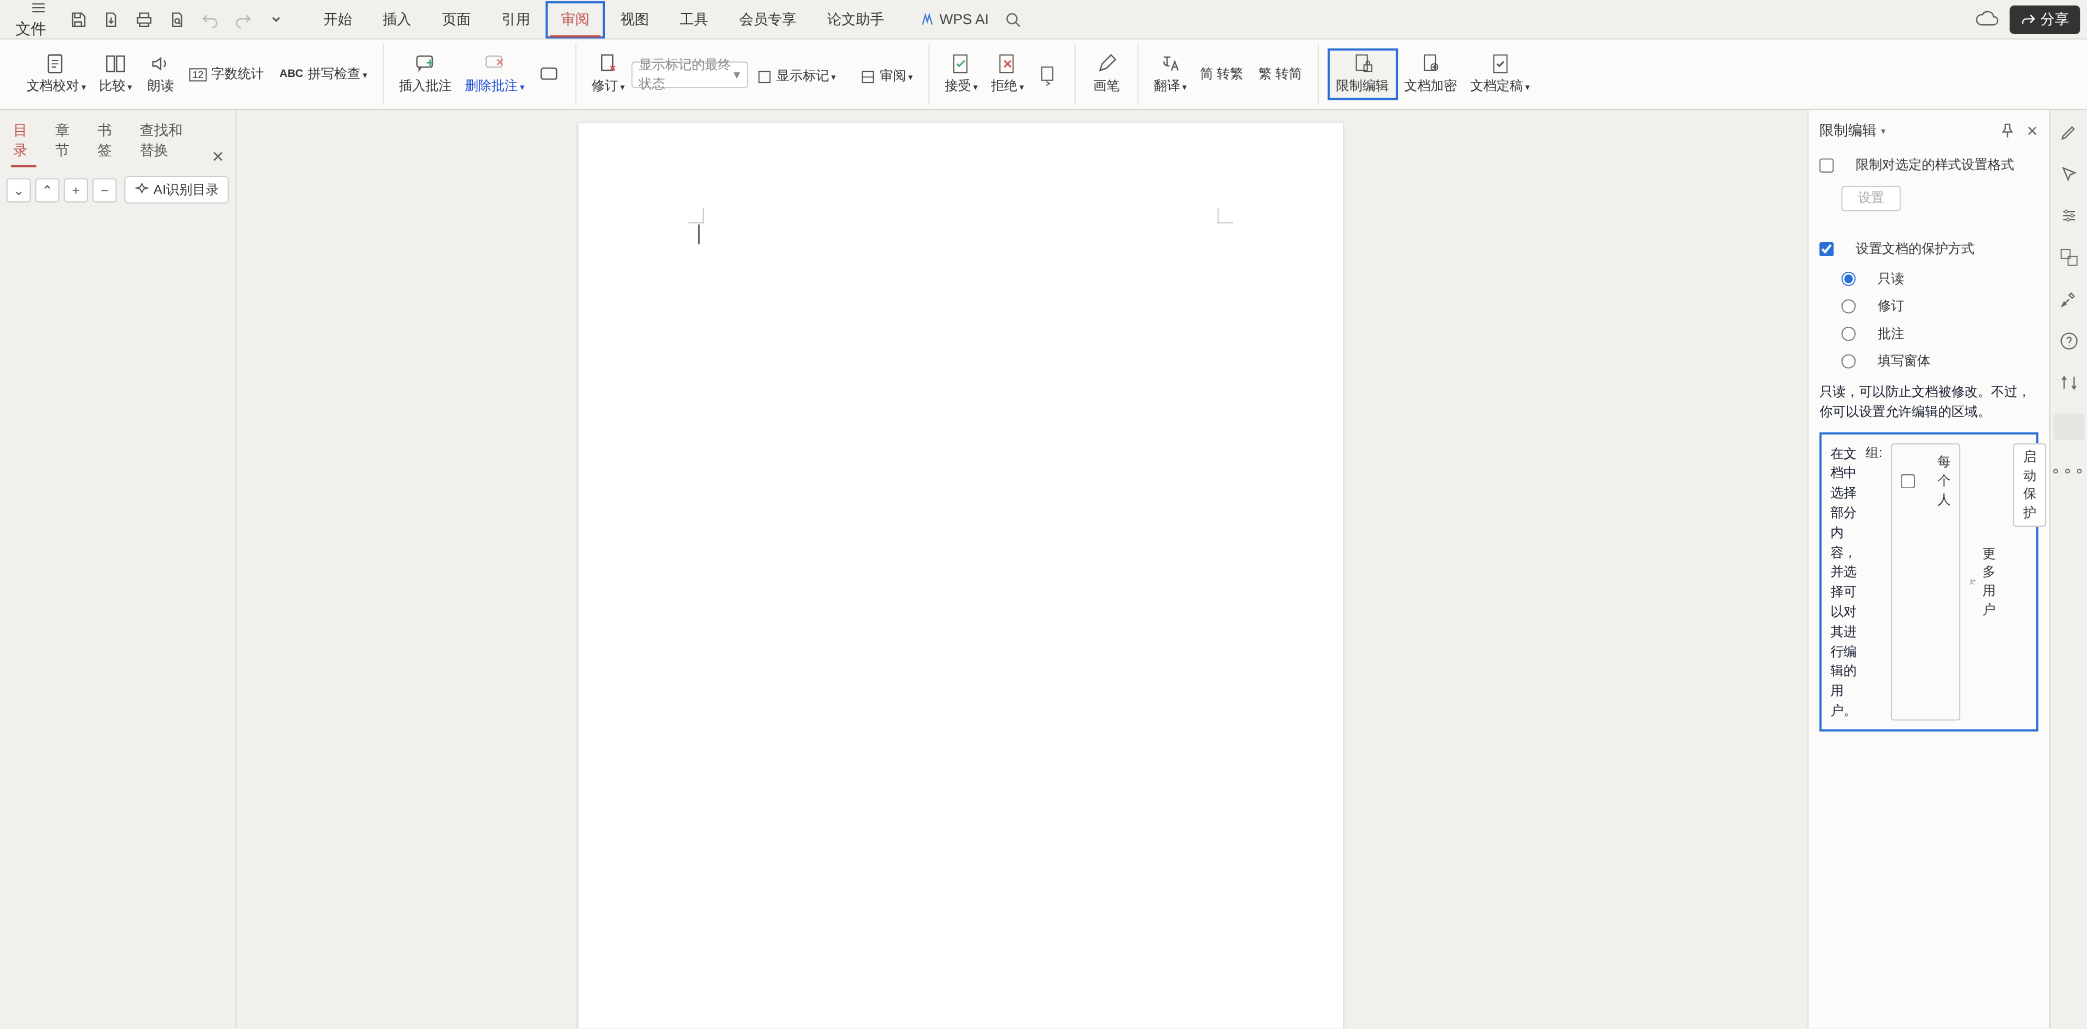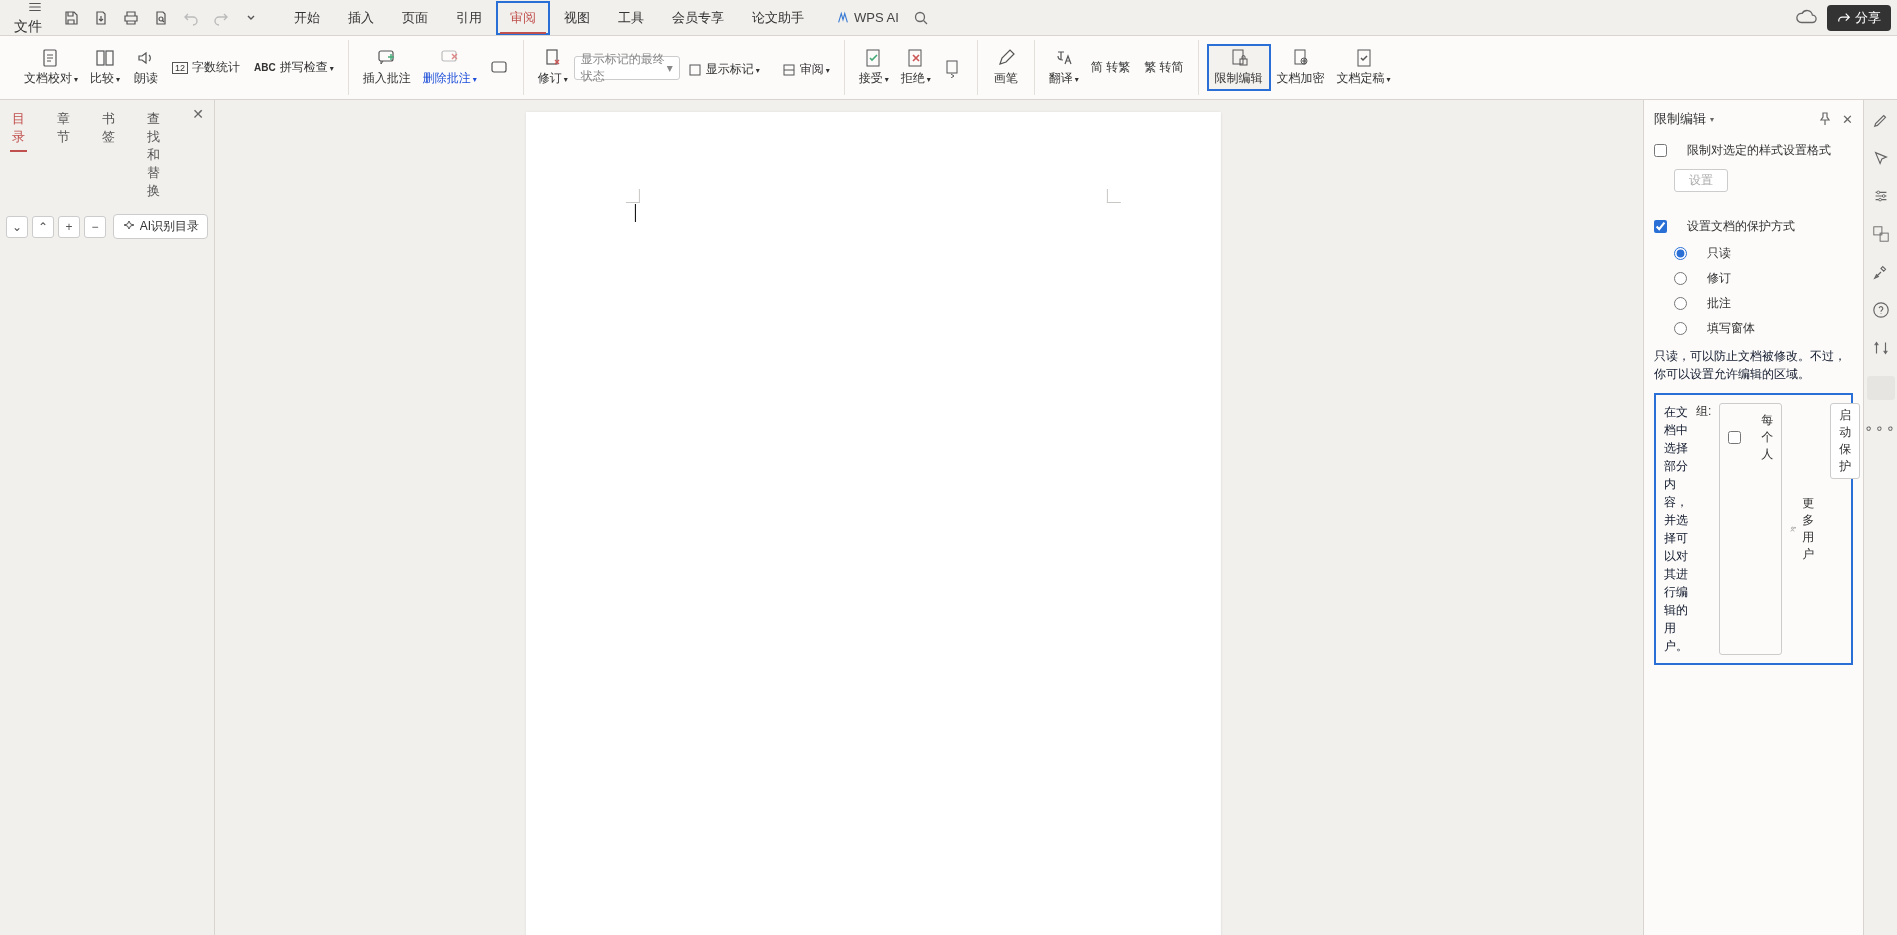--- a/index.html
+++ b/index.html
@@ -33,21 +33,21 @@
 .ritem .caret { font-size: 8px; margin-left: 2px; }
 .rselect { width: 106px; height: 24px; border: 1px solid #ccc; background: #fff; display: flex; align-items: center; padding: 0 6px; font-size: 12px; color: #888; border-radius: 3px; justify-content: space-between; }
 .rstack { display: flex; flex-direction: row; gap: 2px; justify-content: center; align-items: center; }
 .ritem-hl { border: 2px solid #2a6fd6; background: #f4f2ef; }
 
 
 .body-row { display: flex; height: calc(100% - 100px); }
 
 
 .leftpanel { width: 215px; background: #f2f0ed; border-right: 1px solid #d8d4cf; display: flex; flex-direction: column; }
-.lp-tabs { display: flex; align-items: flex-start; gap: 16px; padding: 6px 4px 0 4px; font-size: 13px; }
+.lp-tabs { display: flex; align-items: flex-end; gap: 3px; padding: 6px 4px 0 4px; font-size: 13px; }
 .lp-tab { padding: 4px 8px; color: #555; position: relative; }
 .lp-tab.active { color: #c0504d; }
 .lp-tab.active::after { content:""; position:absolute; left:6px; right:6px; bottom:-2px; height:2px; background:#c0504d; }
 .lp-close { margin-left: auto; font-size: 14px; color: #666; padding: 0 6px; }
 .lp-tools { display: flex; align-items: center; gap: 4px; padding: 10px 6px; }
 .lp-btn { width: 22px; height: 22px; border: 1px solid #ccc; border-radius: 3px; background: #fff; display: flex; align-items: center; justify-content: center; font-size: 12px; color: #555; }
 .ai-outline { margin-left: auto; border: 1px solid #ccc; border-radius: 4px; background: #fff; display: flex; align-items: center; gap: 4px; padding: 3px 8px; font-size: 12px; }
 
 
 .canvas-wrap { flex: 1; position: relative; overflow: hidden; background: #f2f0ed; }

